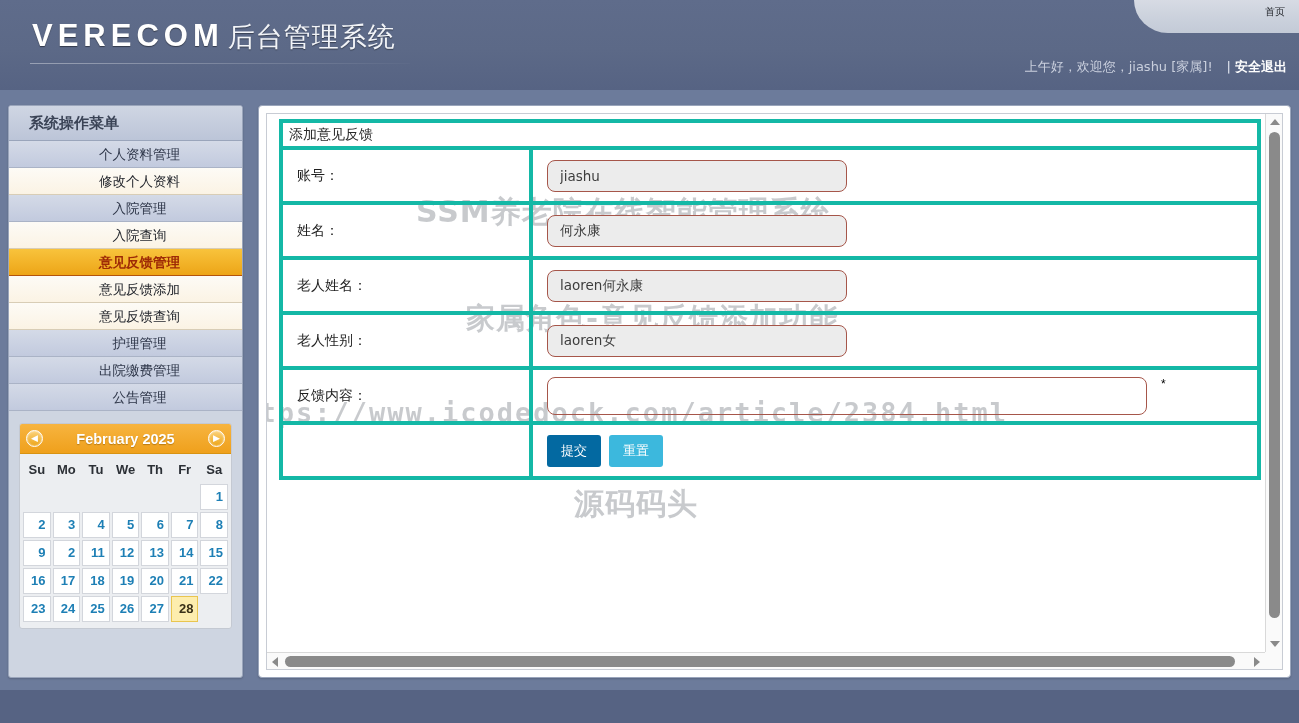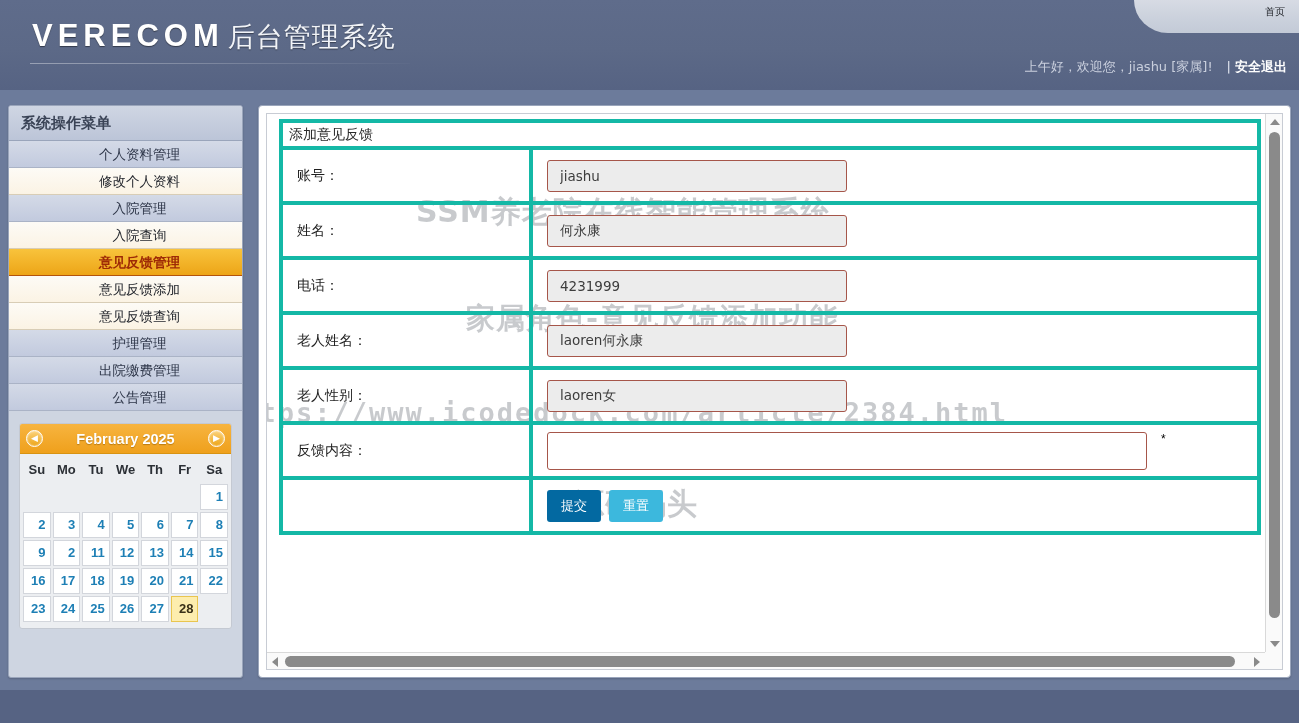--- a/index.html
+++ b/index.html
@@ -111,21 +111,21 @@
     width: 235px; height: 573px;
     background: #ced5e1;
     border: 1px solid #9aa5bb;
     border-radius: 3px;
     box-shadow: 0 1px 2px rgba(0,0,0,0.18);
     overflow: hidden;
   }
   .menu-title {
     height: 35px;
     line-height: 35px;
-    padding-left: 12px;
+    padding-left: 20px;
     font-family: "DejaVu Sans", sans-serif;
     font-size: 15px;
     font-weight: bold;
     color: #3a4356;
     background: linear-gradient(to bottom, #cfd6e3 0%, #bcc5d8 100%);
     border-bottom: 1px solid #9aa5bb;
   }
   .menu-item {
     height: 27px;
     line-height: 27px;
@@ -328,21 +328,21 @@
     background: #ffffff;
   }
   td.fld {
     padding-left: 14px;
     background: #ffffff;
   }
   .txt {
     width: 300px;
     height: 32px;
     border: 1px solid #a6564a;
-    border-radius: 3px;
+    border-radius: 8px;
     background: #ececec;
     padding: 0 12px;
     font-family: "DejaVu Sans", sans-serif;
     font-size: 13.5px;
     color: #3d3d3d;
     outline: none;
   }
   .txt.wide {
     width: 600px;
     height: 38px;
@@ -566,26 +566,20 @@
             </td>
           </tr>
 
           <tr>
             <td class="lbl">姓名：</td>
             <td class="fld">
               <input class="txt" type="text" value="何永康" style="">
             </td>
           </tr>
 
-          <tr>
-            <td class="lbl">电话：</td>
-            <td class="fld">
-              <input class="txt" type="text" value="4231999" style="">
-            </td>
-          </tr>
 
           <tr>
             <td class="lbl">老人姓名：</td>
             <td class="fld">
               <input class="txt" type="text" value="laoren何永康" style="">
             </td>
           </tr>
 
           <tr>
             <td class="lbl">老人性别：</td>

